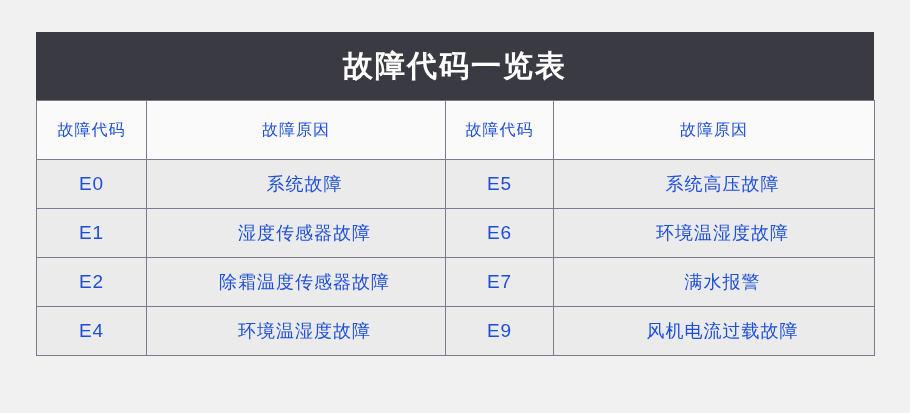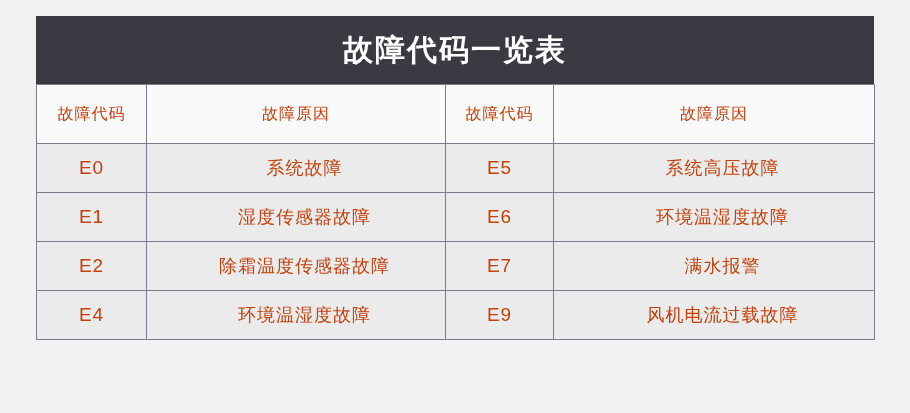--- a/index.html
+++ b/index.html
@@ -18,21 +18,21 @@
   .page {
     position: relative;
     width: 910px;
     height: 413px;
     box-sizing: border-box;
   }
 
   .table-wrap {
     position: absolute;
     left: 36px;
-    top: 16px;
+    top: 32px;
     width: 838px;
   }
 
   
   .title-bar {
     height: 68px;
     background: #3a3a42;
     display: flex;
     align-items: center;
     justify-content: center;
@@ -53,21 +53,21 @@
     width: 838px;
     table-layout: fixed;
     background: #ebebeb;
   }
   table.fault-table td,
   table.fault-table th {
     border: 1px solid #7b7b8d;
     padding: 0;
     text-align: center;
     vertical-align: middle;
-    color: #c2410c;
+    color: #1d4ed8;
     font-weight: normal;
   }
 
   col.c-code  { width: 110px; }
   col.c-cause { width: 299px; }
   col.c-code2  { width: 108px; }
   col.c-cause2 { width: 321px; }
 
   thead th {
     height: 58px;

